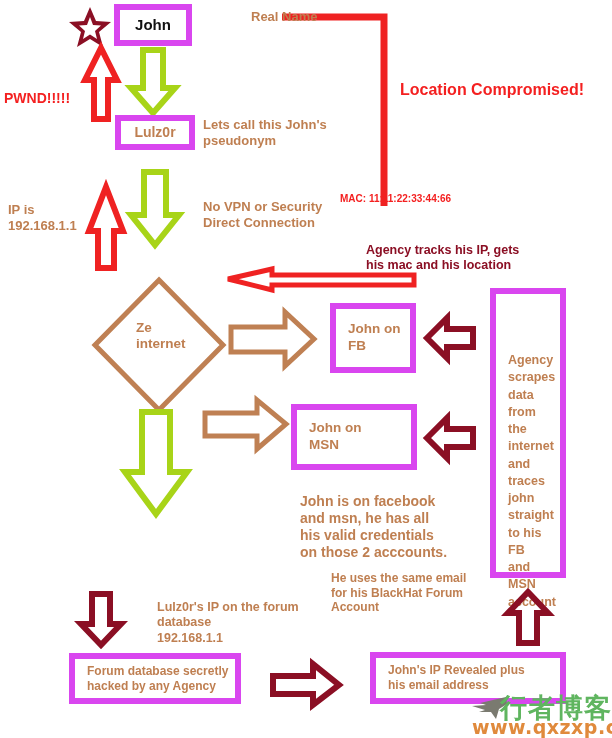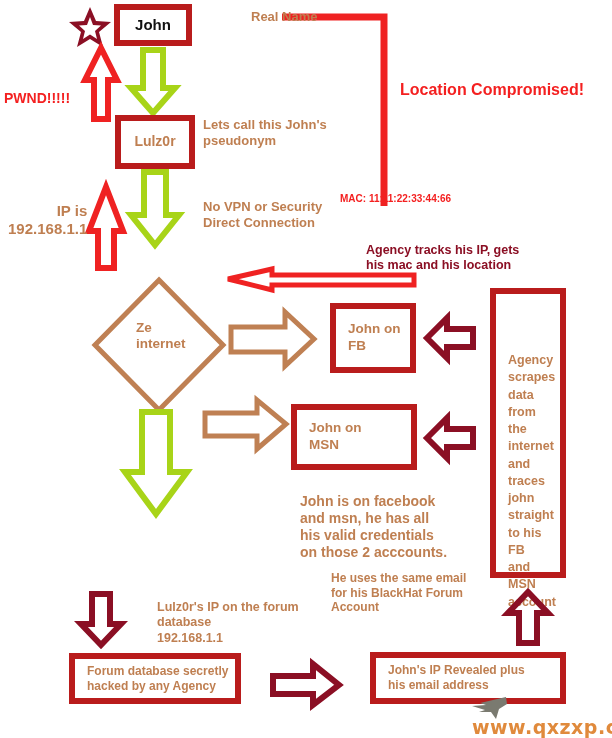--- a/index.html
+++ b/index.html
@@ -27,21 +27,21 @@
     white-space: pre-line;
   }
   .tan    { color: #bf7f51; }
   .darkred{ color: #8b0f24; }
   .brightred { color: #f42020; }
   .black  { color: #111111; }
 
   
   .box {
     position: absolute;
-    border: 6px solid #b91c1c;
+    border: 6px solid #d946ef;
     background: #ffffff;
     box-sizing: border-box;
     display: flex;
     align-items: center;
   }
   .box .boxlabel {
     font-family: "Liberation Sans", sans-serif;
     font-weight: bold;
     line-height: 1.25;
     white-space: pre-line;
@@ -94,38 +94,38 @@
   <svg class="shape" style="left:83px; top:46px; width:36px; height:76px;">
     <polygon points="18,2 34,34 25,34 25,73 11,73 11,34 2,34" fill="none" stroke="#ef2222" stroke-width="6" stroke-linejoin="miter"></polygon>
   </svg>
 
   <svg class="shape" style="left:127px; top:48px; width:52px; height:68px;">
     <polygon points="16,2 36,2 36,40 48,40 26,65 4,40 16,40" fill="none" stroke="#a8d418" stroke-width="6" stroke-linejoin="miter"></polygon>
   </svg>
 
   <div class="txt brightred" style="left:4px; top:90px; font-size:14px;">PWND!!!!!</div>
 
-  <div class="box center" style="left:115px; top:115px; width:80px; height:54px;">
+  <div class="box center" style="left:115px; top:115px; width:80px; height:35px;">
     <span class="boxlabel tan" style="font-size:14px;">Lulz0r</span>
   </div>
 
   <div class="txt tan" style="left:203px; top:117px; font-size:13px;">Lets call this John's
 pseudonym</div>
 
   <div class="txt brightred" style="left:400px; top:80px; font-size:16px;">Location Compromised!</div>
 
   <svg class="shape" style="left:86px; top:185px; width:40px; height:86px;">
     <polygon points="20,2 37,46 28,46 28,83 12,83 12,46 3,46" fill="none" stroke="#ef2222" stroke-width="6" stroke-linejoin="miter"></polygon>
   </svg>
 
   <svg class="shape" style="left:127px; top:170px; width:56px; height:78px;">
     <polygon points="17,2 39,2 39,45 52,45 28,75 4,45 17,45" fill="none" stroke="#a8d418" stroke-width="6" stroke-linejoin="miter"></polygon>
   </svg>
 
-  <div class="txt tan" style="left:8px; top:202px; font-size:15px;text-align:right;">IP is
+  <div class="txt tan" style="left:8px; top:202px; font-size:13px;">IP is
 192.168.1.1</div>
 
   <div class="txt tan" style="left:203px; top:199px; font-size:13px;">No VPN or Security
 Direct Connection</div>
 
   <div class="txt brightred" style="left:340px; top:193px; font-size:10px;">MAC: 11:11:22:33:44:66</div>
 
   <div class="txt darkred" style="left:366px; top:243px; font-size:12.5px;">Agency tracks his IP, gets
 his mac and his location</div>
 
@@ -216,15 +216,16 @@
   </svg>
 
   <div class="box left" style="left:370px; top:652px; width:196px; height:52px;">
     <span class="boxlabel tan" style="font-size:12px;">John's IP Revealed plus
 his email address</span>
   </div>
 
   <svg class="shape" style="left:466px; top:693px; width:42px; height:30px;">
     <path d="M40,4 L14,10 L20,12 L6,13 L19,17 L13,19 L25,19 L30,26 L33,16 L41,11 Z" fill="#7a7a70"></path>
   </svg>
+  <div class="wm-cn" style="left:500px; top:690px;">行者博客</div>
   <div class="wm-url" style="left:472px; top:716px;">www.qxzxp.com</div>
 
 </div>
 
 </body></html>

